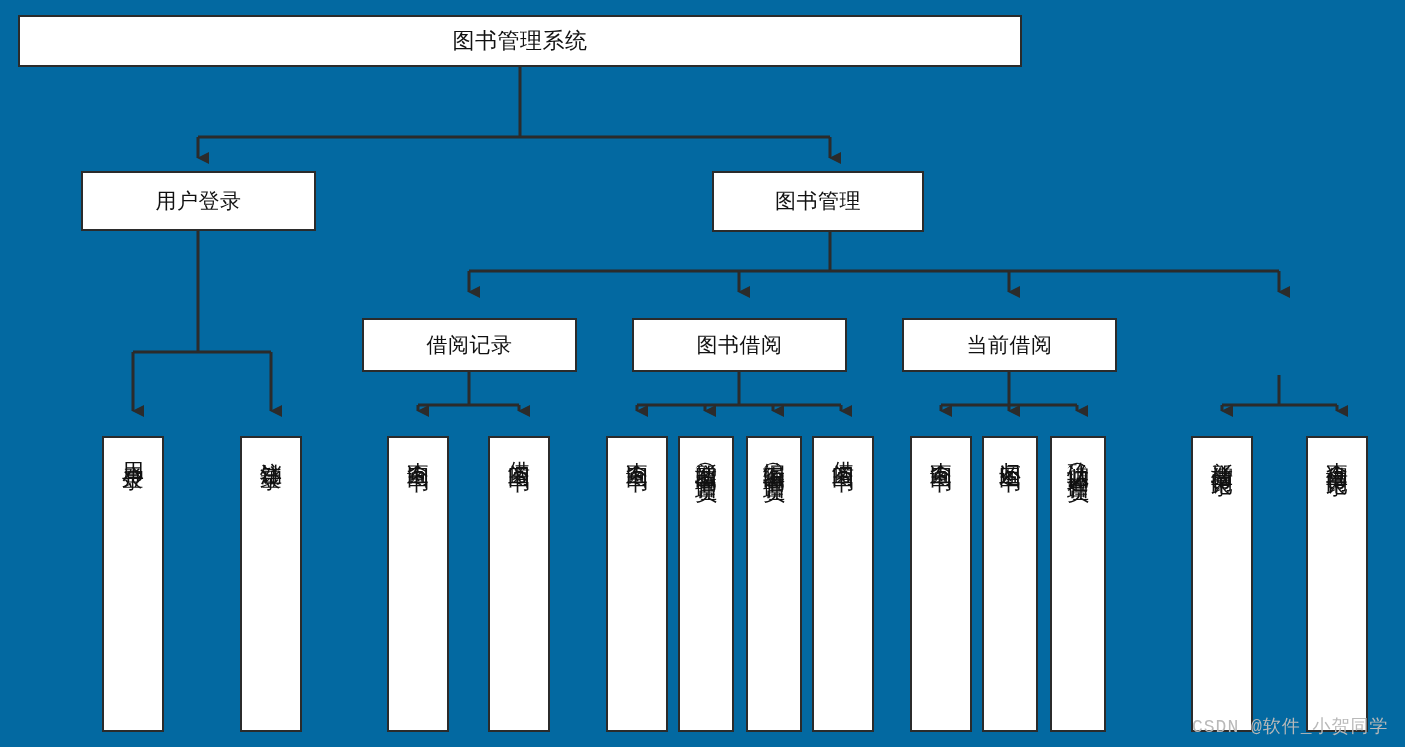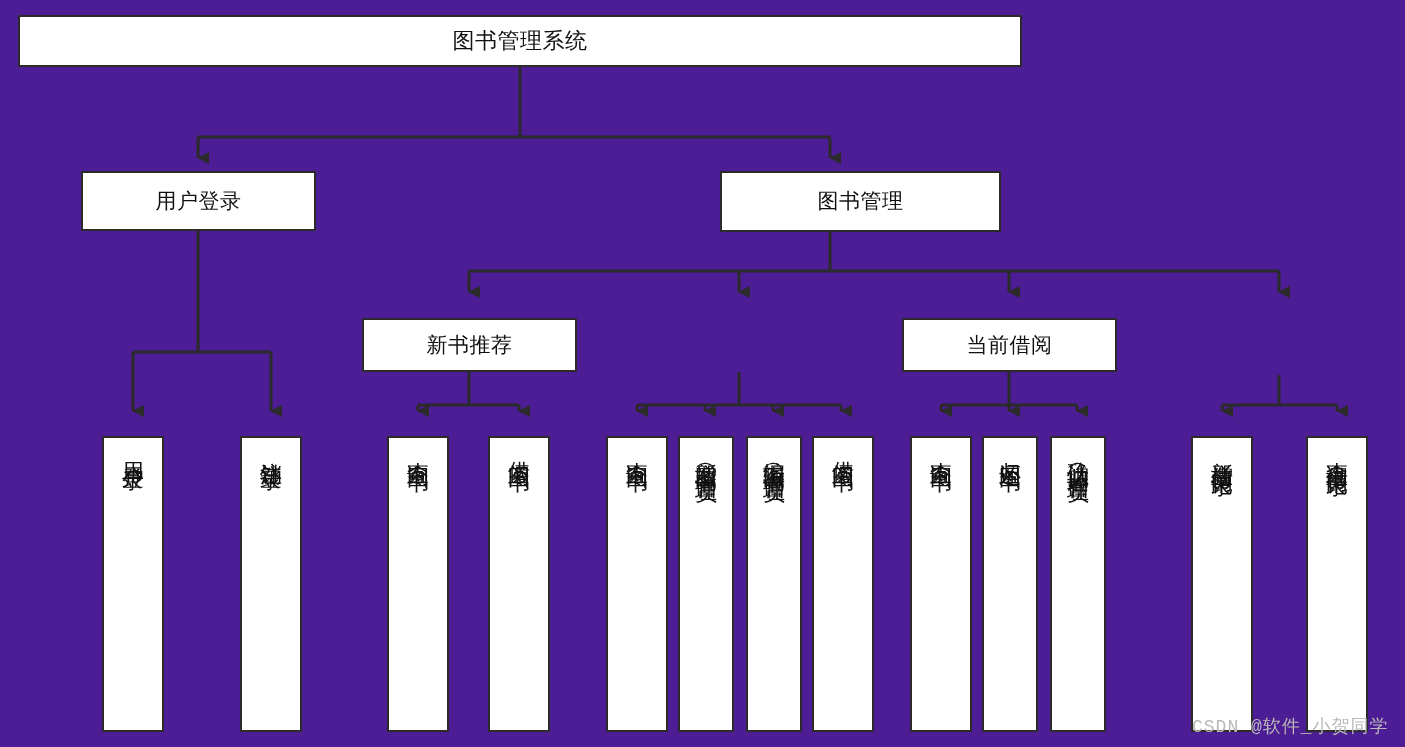--- a/index.html
+++ b/index.html
@@ -1,21 +1,21 @@
 <!DOCTYPE html>
 <html><head>
 <meta charset="utf-8">
 <style>
   html,body{margin:0;padding:0;background:#ffffff;}
   body{
     width:1405px;height:747px;overflow:hidden;
     font-family:"Liberation Sans","DejaVu Sans",sans-serif;
     color:#111111;
   }
-  #diagram-root{position:relative;width:1405px;height:747px;background:#4c1d95;}
+  #diagram-root{position:relative;width:1405px;height:747px;background:#0369a1;}
   svg{position:absolute;left:0;top:0;}
   .node{
     position:absolute;
     box-sizing:border-box;
     border:2px solid #2b2b2b;
     background:#ffffff;
     display:flex;
     align-items:center;
     justify-content:center;
     text-align:center;
@@ -119,26 +119,29 @@
     </g>
   </svg>
 
   <div class="node root horiz" style="left:18px;top:15px;width:1004px;height:52px;">
     <span class="node-label">图书管理系统</span>
   </div>
 
   <div class="node horiz" style="left:81px;top:171px;width:235px;height:60px;">
     <span class="node-label">用户登录</span>
   </div>
-  <div class="node horiz" style="left:712px;top:171px;width:281px;height:61px;margin-left:8px;">
+  <div class="node horiz" style="left:712px;top:171px;width:212px;height:61px;">
     <span class="node-label">图书管理</span>
   </div>
 
   <div class="node horiz" style="left:362px;top:318px;width:215px;height:54px;">
-    <span class="node-label">新书推荐</span>
+    <span class="node-label">借阅记录</span>
+  </div>
+  <div class="node horiz" style="left:632px;top:318px;width:215px;height:54px;">
+    <span class="node-label">图书借阅</span>
   </div>
   <div class="node horiz" style="left:902px;top:318px;width:215px;height:54px;">
     <span class="node-label">当前借阅</span>
   </div>
 
   <div class="node vert" style="left:102px;top:436px;width:62px;height:296px;">
     <span class="node-label">用户登录</span>
   </div>
   <div class="node vert" style="left:240px;top:436px;width:62px;height:296px;">
     <span class="node-label">注销登录</span>

